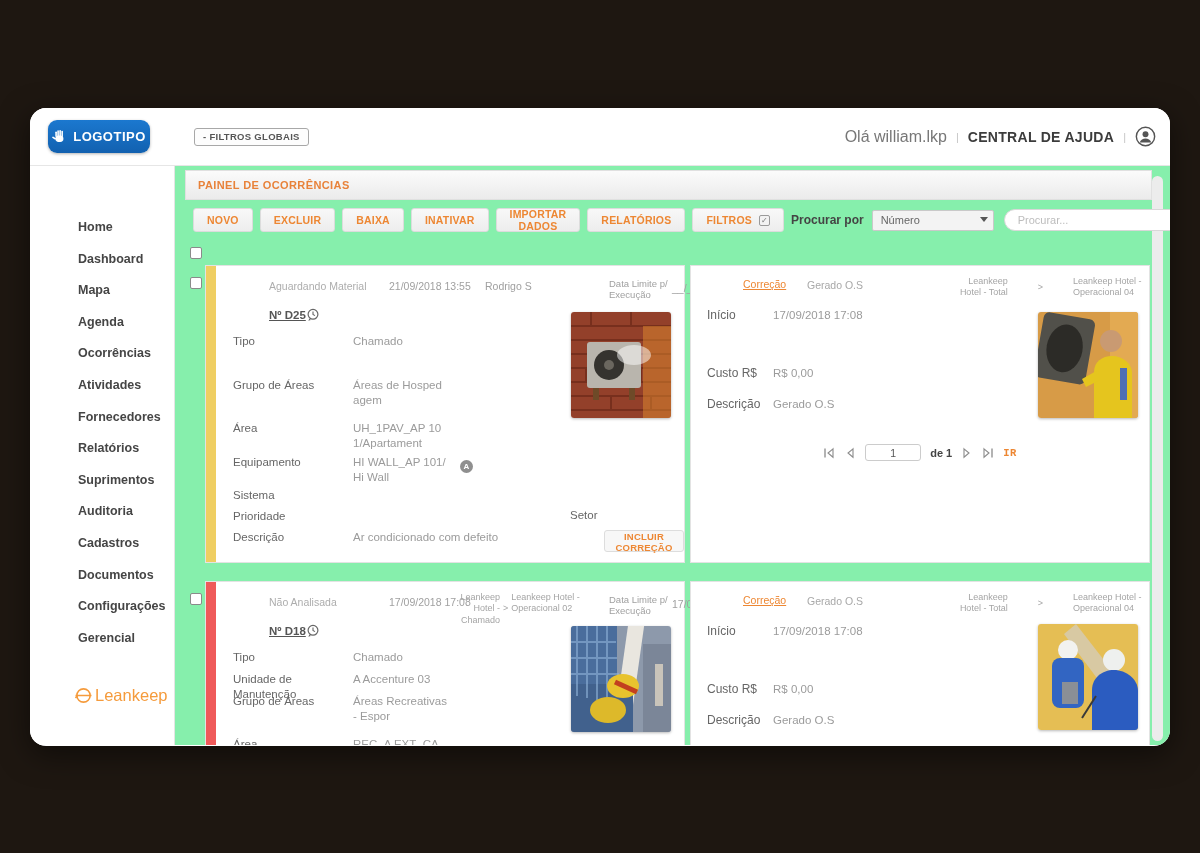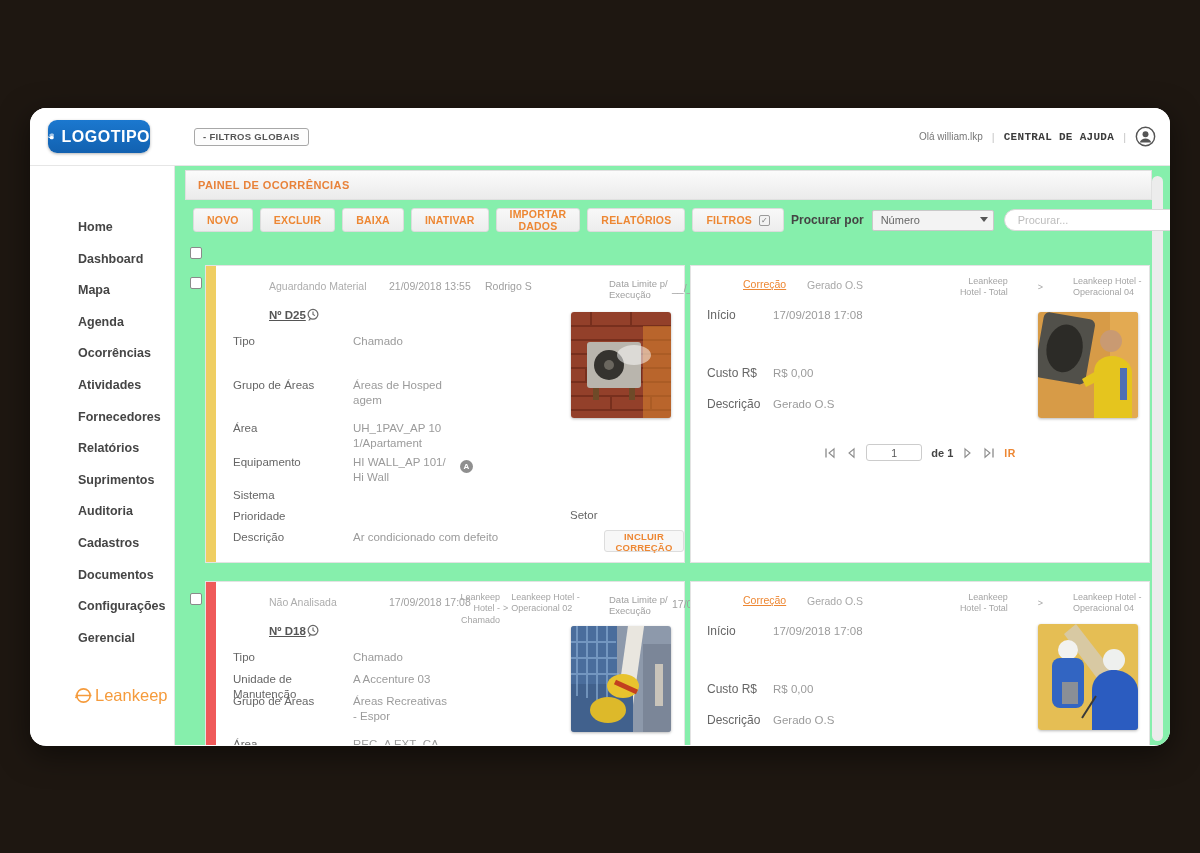--- a/index.html
+++ b/index.html
@@ -6,28 +6,28 @@
   html,body { width:1200px; height:853px; }
   body { background:#1e1711; font-family:"Liberation Sans","DejaVu Sans",sans-serif; position:relative; overflow:hidden; }
 
   .window { position:absolute; left:30px; top:108px; width:1140px; height:638px;
             background:#fff; border-radius:16px; overflow:hidden; box-shadow:0 8px 30px rgba(0,0,0,.5); }
 
   
   .topbar { height:58px; display:flex; align-items:center; padding:0 14px 0 18px; border-bottom:1px solid #e6e6e6; background:#fff; }
   .logo-pill { width:102px; height:33px; border-radius:9px; background:linear-gradient(#1b78cf,#1261b0);
                display:flex; align-items:center; justify-content:center; gap:6px; box-shadow:0 1px 3px rgba(0,0,0,.3); cursor:pointer; }
-  .logo-pill span { color:#fff; font-size:16px; font-weight:700; letter-spacing:.5px; }
+  .logo-pill span { color:#fff; font-size:13px; font-weight:700; letter-spacing:.5px; }
   .gfilters { margin-left:44px; height:18px; padding:0 8px; font-size:9.5px; font-weight:700; color:#555;
               background:#fdfdfd; border:1px solid #a8a8a8; border-radius:3px; cursor:pointer;
               font-family:inherit; letter-spacing:.3px; }
   .top-right { margin-left:auto; display:flex; align-items:center; gap:9px; }
-  .greeting { font-size:10px; color:#777; }
+  .greeting { font-size:16px; color:#777; }
   .tsep { font-size:11px; color:#c5c5c5; }
-  .helpcenter { font-size:11px; font-weight:700; color:#3c3c3c; letter-spacing:.3px; cursor:pointer;font-family:Liberation Mono, monospace; }
+  .helpcenter { font-size:14px; font-weight:700; color:#3c3c3c; letter-spacing:.3px; cursor:pointer; }
   .avatar { width:21px; height:21px; cursor:pointer; }
 
   
   .app-body { display:flex; height:579px; overflow:hidden; }
   .sidebar { width:145px; flex-shrink:0; border-right:1px solid #e4e4e4; position:relative; background:#fff; }
   .sidebar ul { list-style:none; padding-top:46px; }
   .sidebar li { height:31.6px; line-height:31.6px; padding-left:48px; font-size:12.5px; font-weight:700; color:#454545; cursor:pointer; white-space:nowrap; }
   .side-brand { position:absolute; left:44px; top:520px; display:flex; align-items:center; gap:2px; cursor:pointer; }
   .side-brand span { font-size:16.5px; color:#f59b3c; }
 
@@ -107,21 +107,21 @@
   .bc .r { width:76px; text-align:left; }
   .bc .s { align-self:center; }
   .rrow { position:absolute; left:16px; font-size:12px; }
   .rlab { display:inline-block; width:66px; color:#666; }
   .rval { color:#9b9b9b; font-size:11.5px; }
 
   .pager { position:absolute; left:0; right:0; top:178px; display:flex; justify-content:center; align-items:center; gap:9px; }
   .pg-ico { display:flex; cursor:pointer; background:none; border:none; padding:0; }
   .pg-input { width:56px; height:17px; border:1px solid #ccc; border-radius:3px; text-align:center; font-size:10.5px; color:#555; font-family:inherit; }
   .pg-of { font-size:11px; color:#444; font-weight:600; }
-  .pg-go { font-size:10.5px; font-weight:700; color:#ed8733; letter-spacing:.5px; cursor:pointer; background:none; border:none; font-family:Liberation Sans, sans-serif; }
+  .pg-go { font-size:10.5px; font-weight:700; color:#ed8733; letter-spacing:.5px; cursor:pointer; background:none; border:none; font-family:Liberation Mono, monospace; }
 </style>
 </head>
 <body>
 
 <div class="window">
 
   <header class="topbar">
     <div class="logo-pill">
       <svg viewBox="0 0 20 20" width="15" height="15">
           <g fill="#fff">

